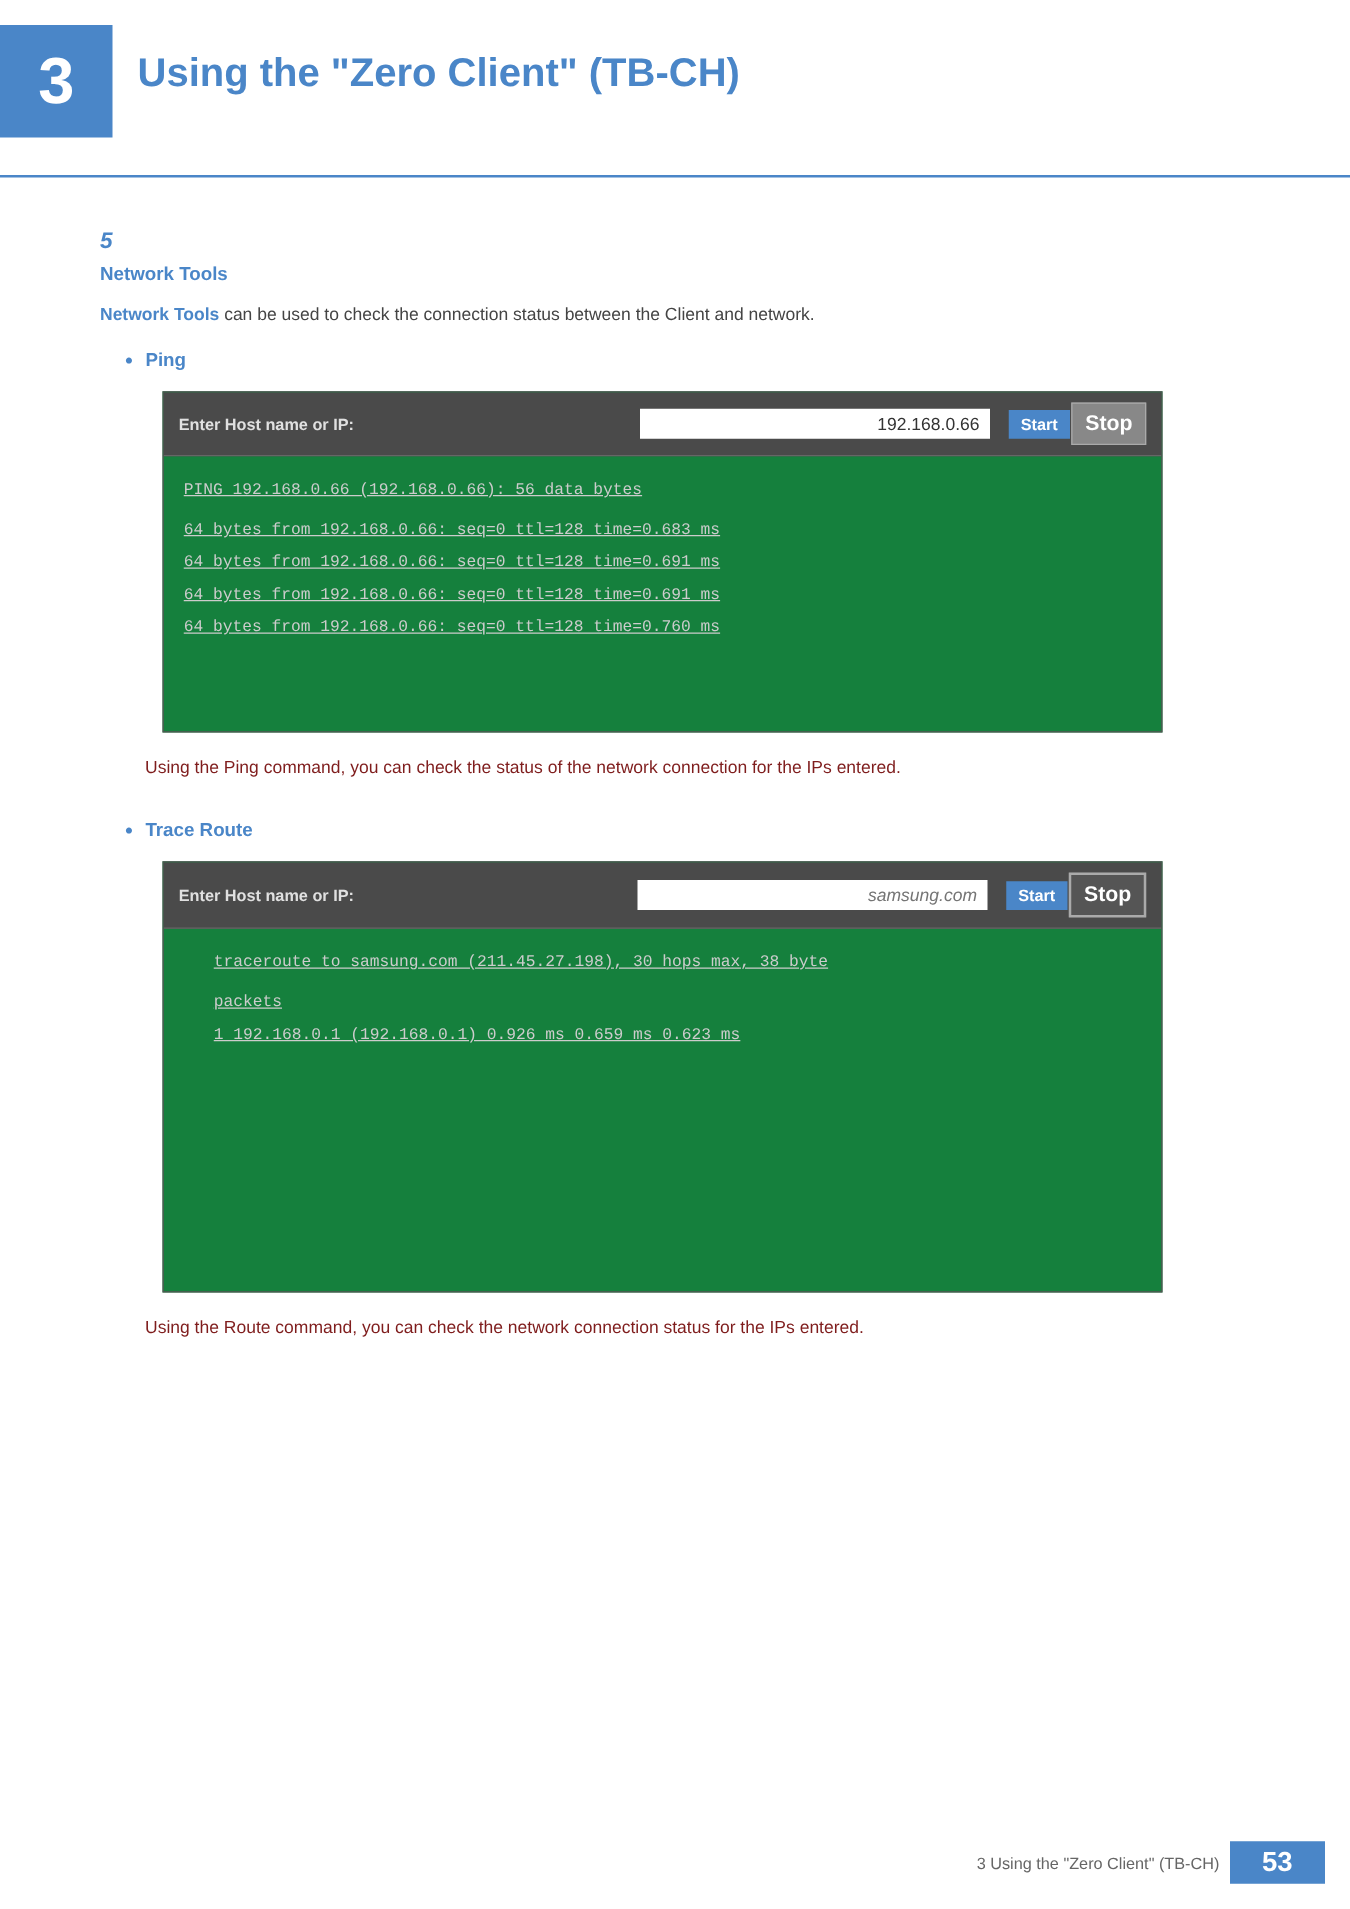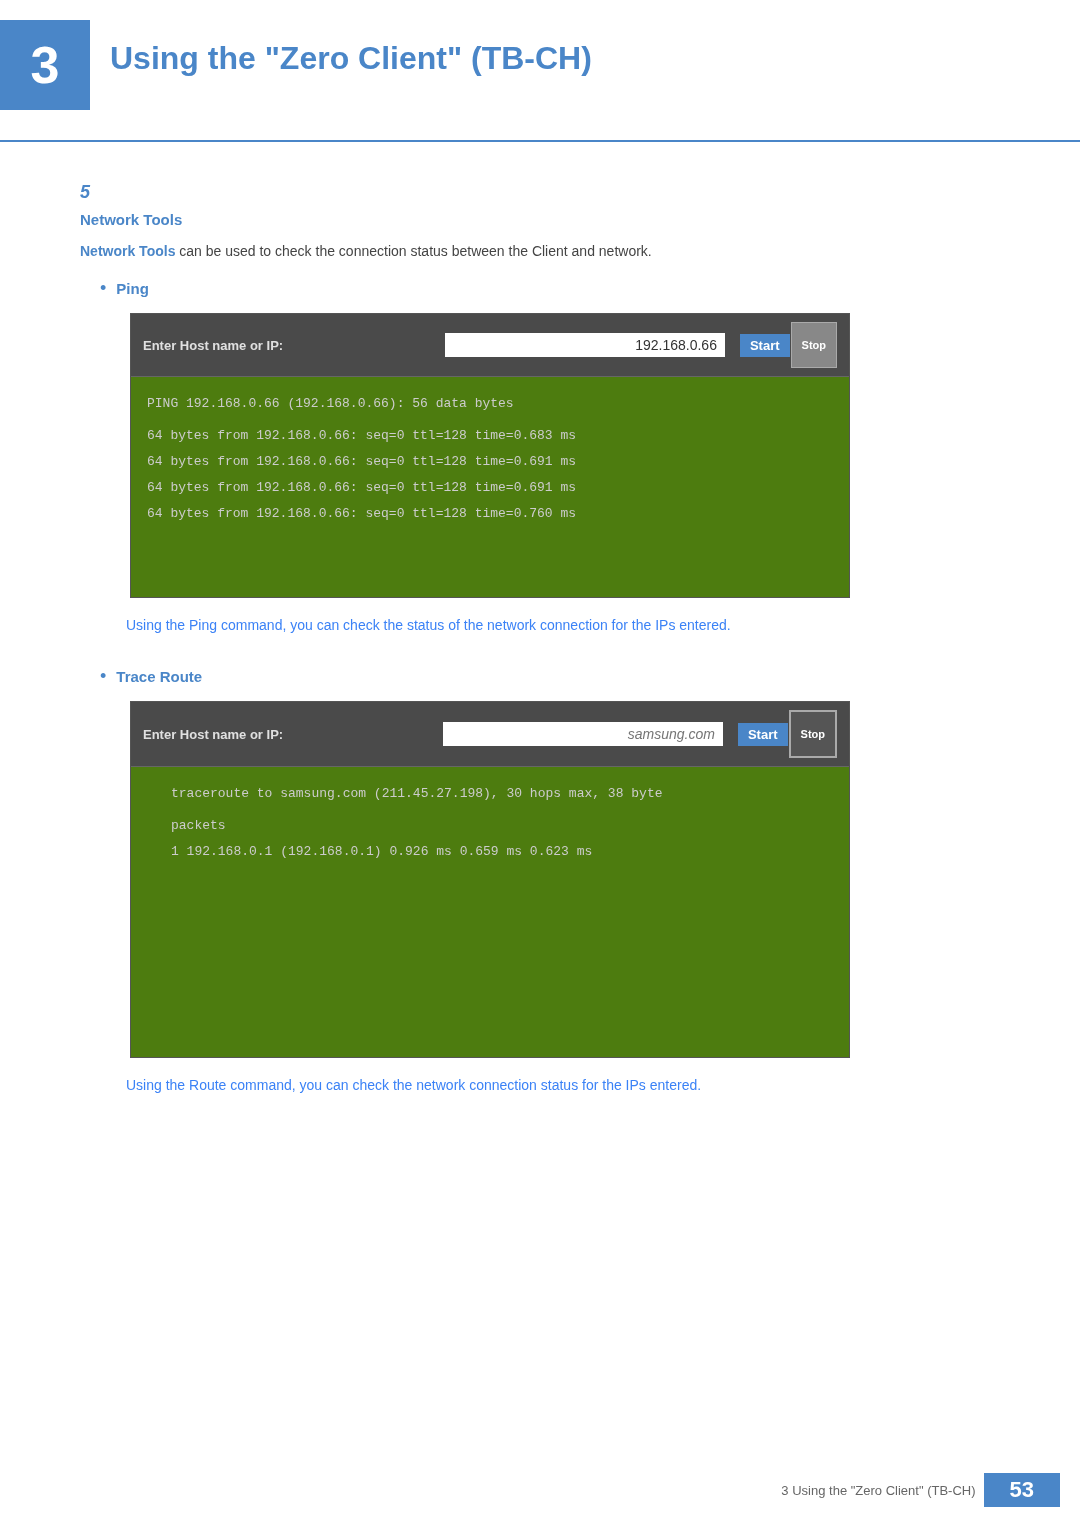--- a/index.html
+++ b/index.html
@@ -119,25 +119,25 @@
     }
 
     .bullet-label {
       font-size: 15px;
       font-weight: bold;
       color: #4a86c8;
     }
 
     
     .terminal-box {
-      background: #4d7c0f;
+      background: #15803d;
       border: 1px solid #555;
       margin-left: 30px;
       margin-bottom: 16px;
-      width: 720px;
+      width: 800px;
     }
 
     .terminal-header {
       display: flex;
       align-items: center;
       background: #4a4a4a;
       padding: 8px 12px;
       border-bottom: 1px solid #666;
     }
 
@@ -167,48 +167,49 @@
       font-size: 13px;
       font-weight: bold;
       cursor: pointer;
       margin-left: 15px;
     }
 
     .btn-stop {
       background: #888;
       color: white;
       border: 1px solid #aaa;
-      padding: 16px 10px;
-      font-size: 11px;
+      padding: 6px 10px;
+      font-size: 17px;
       font-weight: bold;
       cursor: pointer;
       margin-left: 1px;
     }
 
     .terminal-body {
       padding: 14px 16px;
       min-height: 220px;
     }
 
     .terminal-line {
       color: #cccccc;
       font-size: 13px;
       font-family: 'Courier New', monospace;
       line-height: 2.0;
+      text-decoration: underline;
     }
 
     .terminal-line.first-line {
       margin-bottom: 6px;
     }
 
     
     .below-description {
       font-size: 14px;
-      color: #3b82f6;
-      margin-left: 26px;
+      color: #7f1d1d;
+      margin-left: 16px;
       margin-bottom: 30px;
       line-height: 1.7;
       width: 700px;
     }
 
     
     .footer {
       position: absolute;
       bottom: 20px;
       right: 0;

